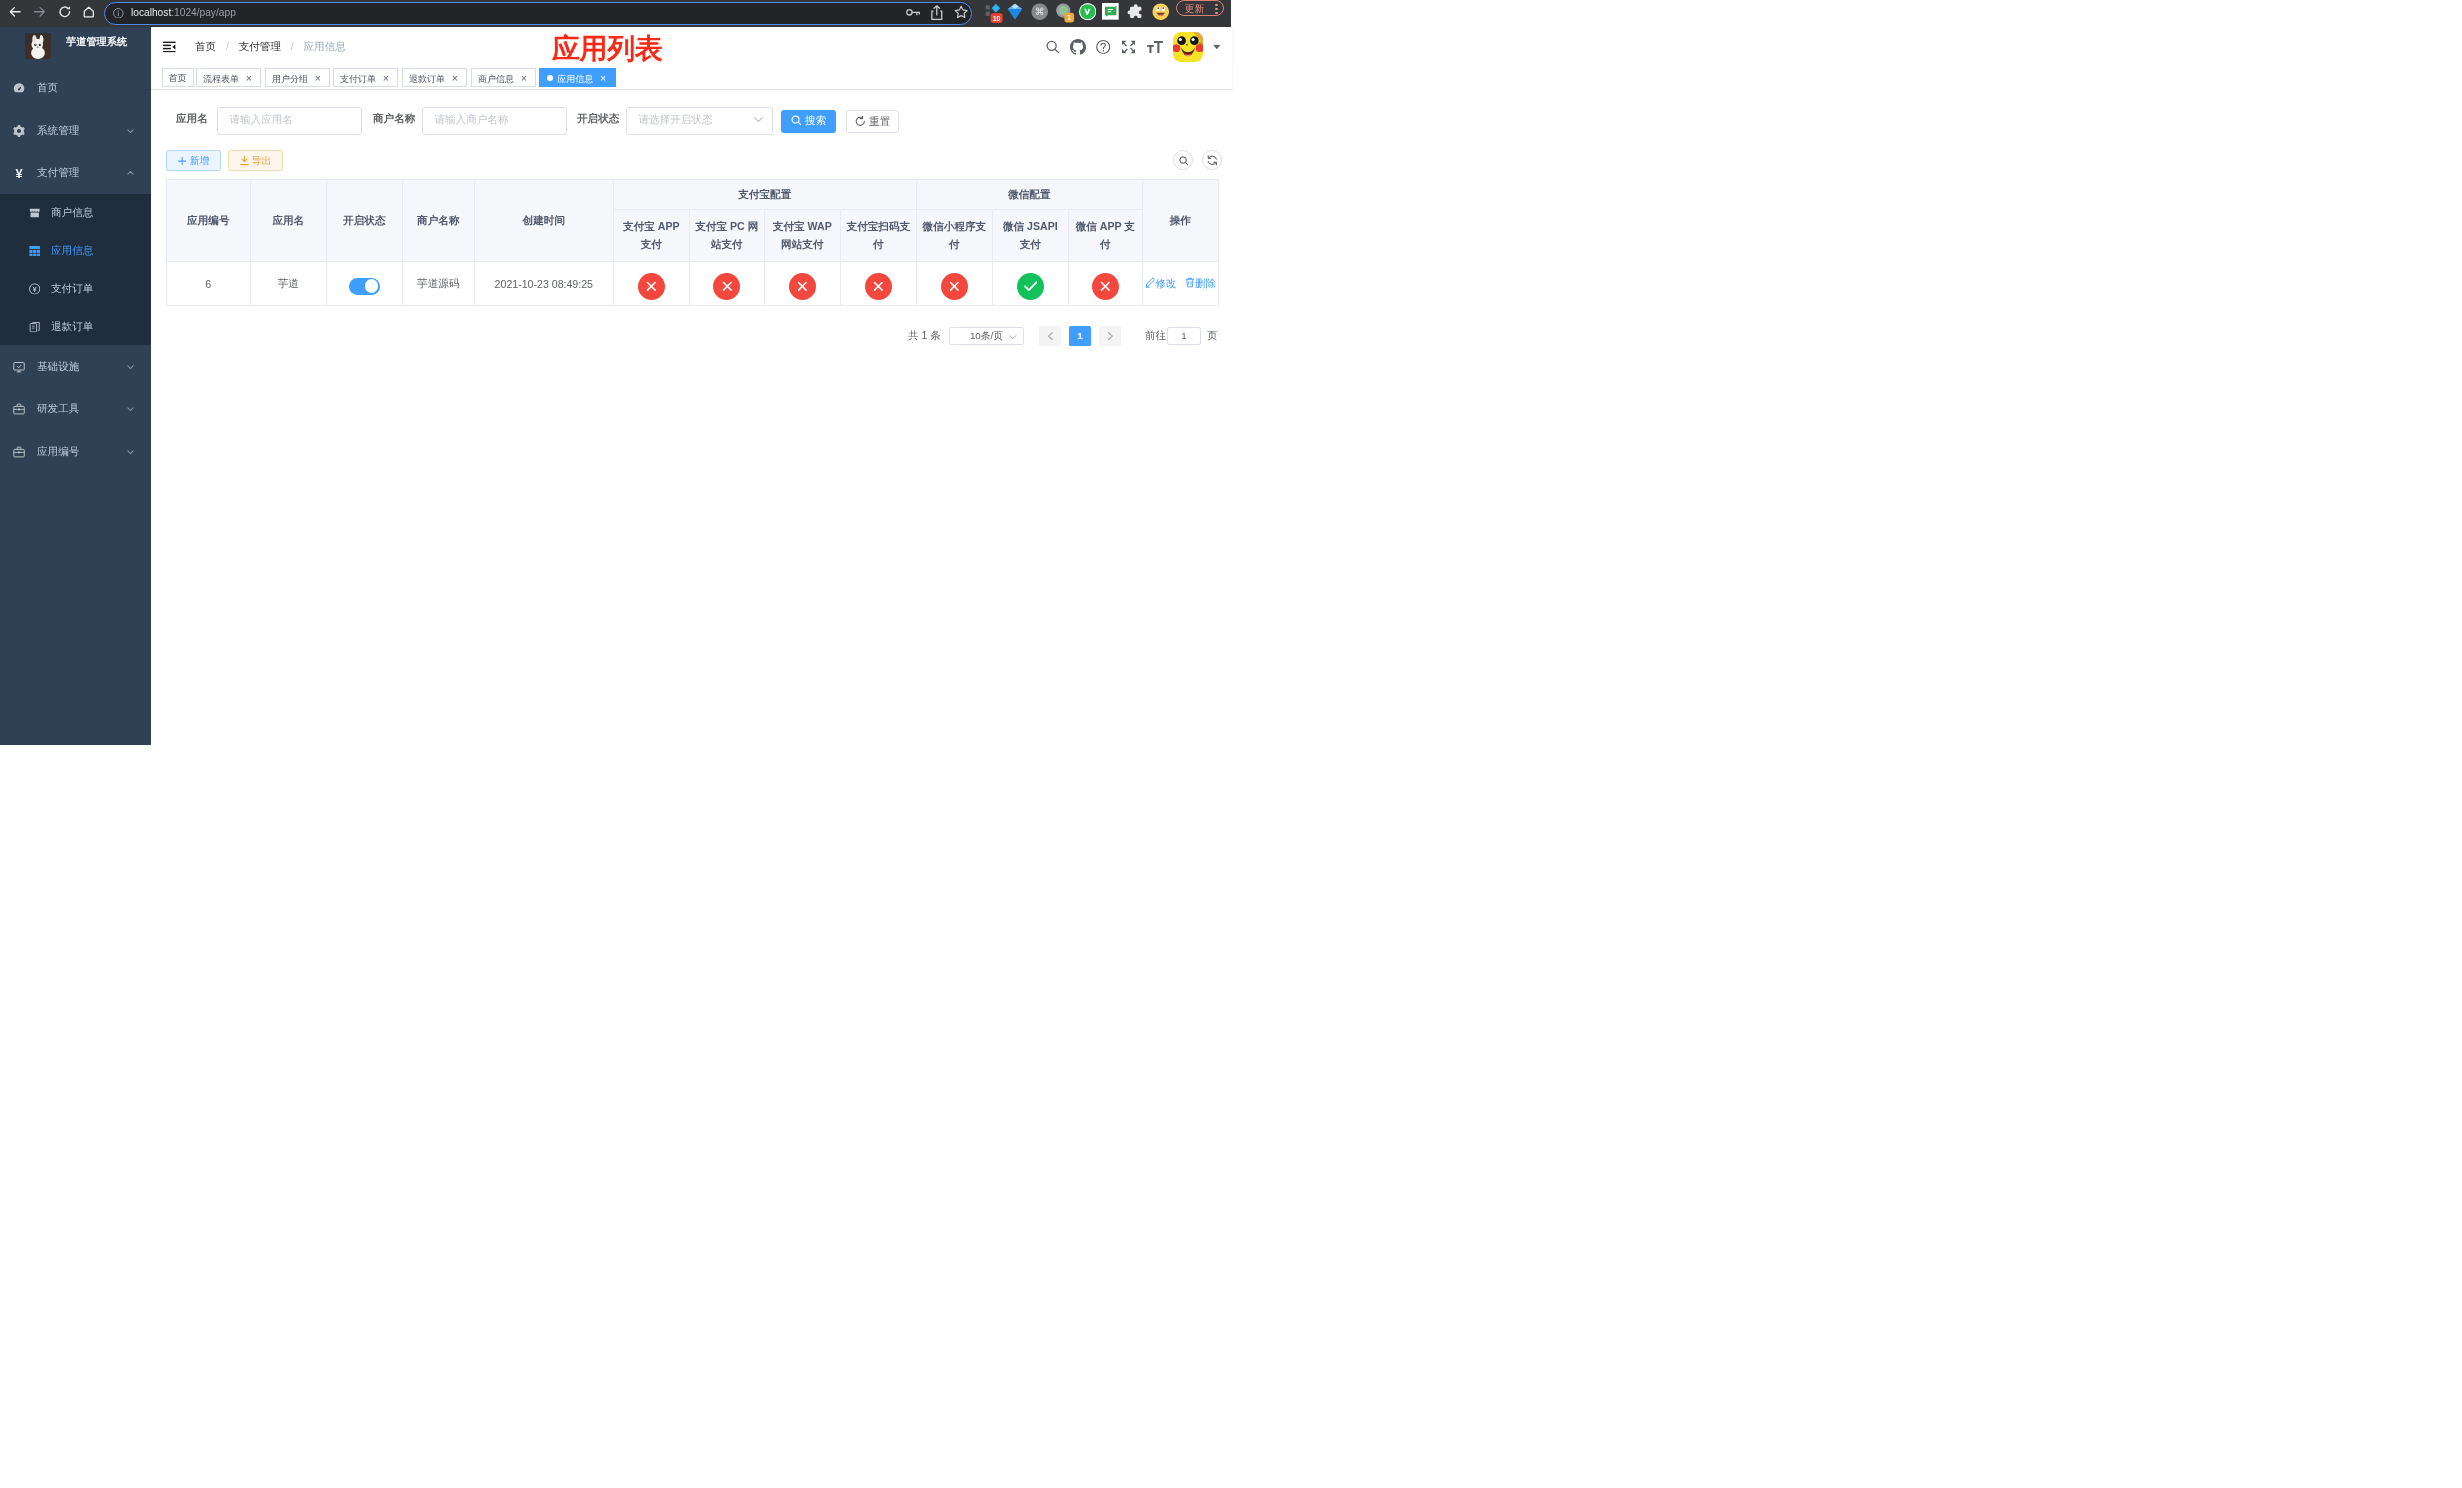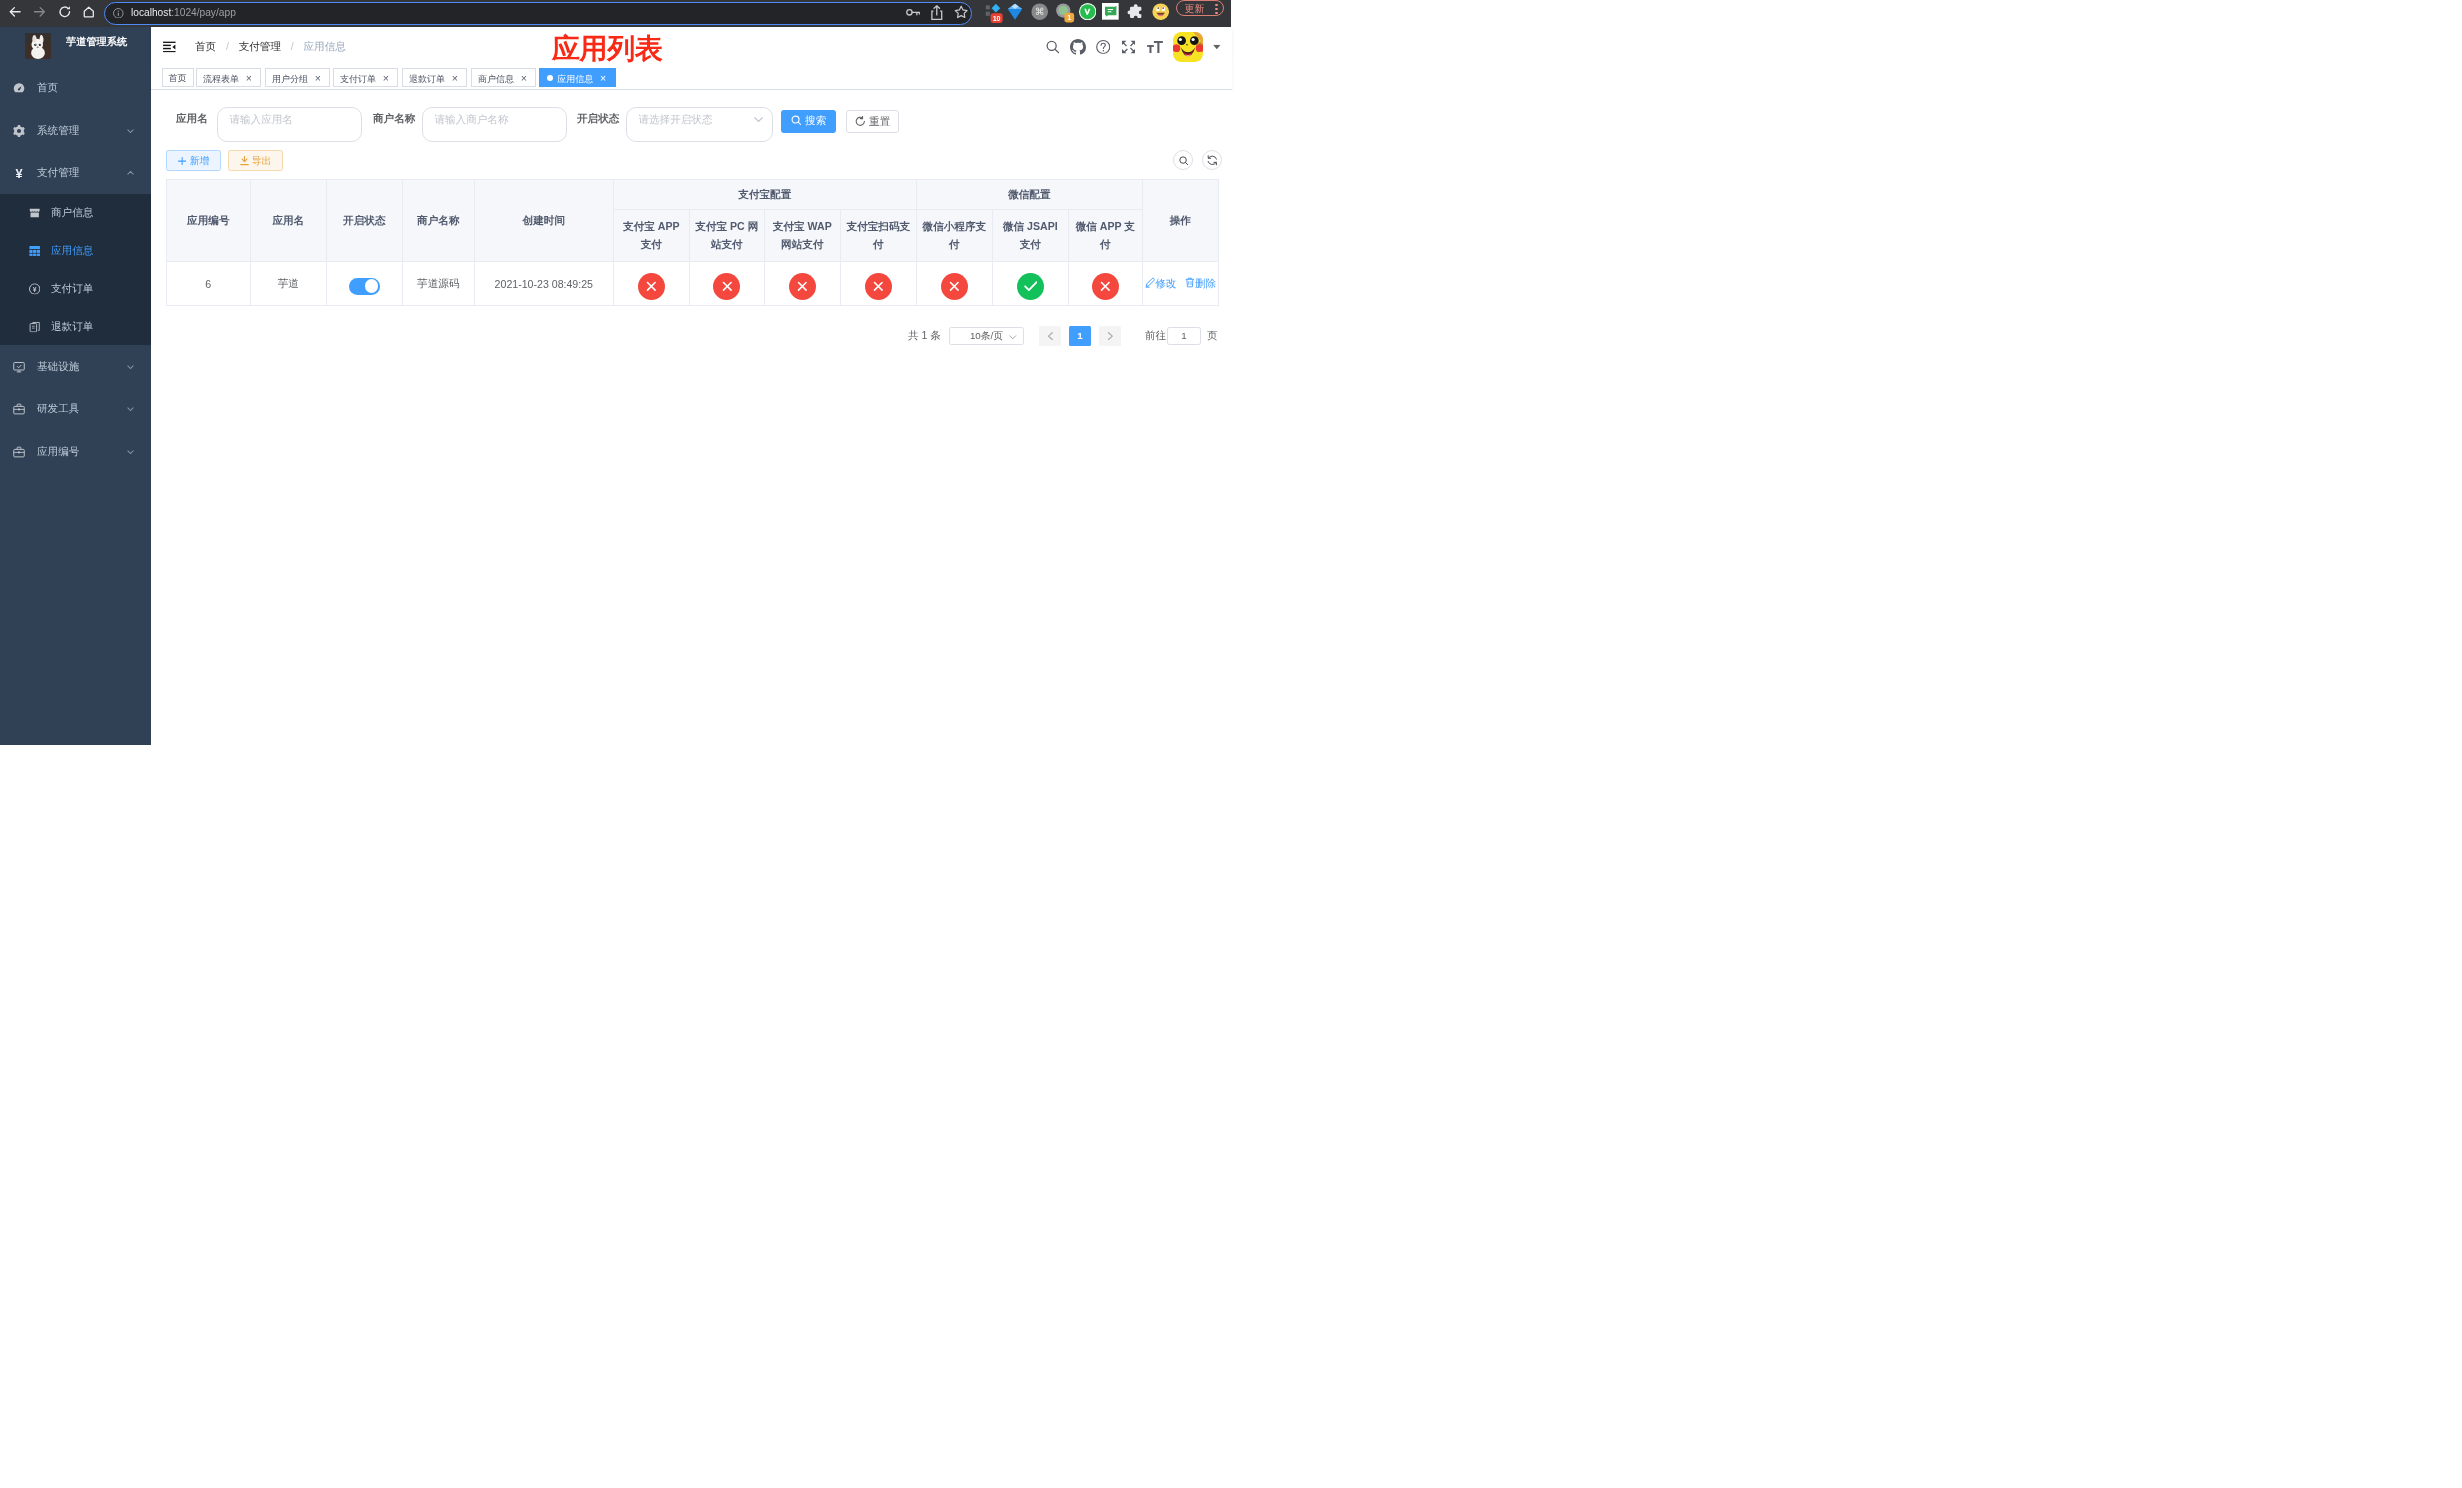--- a/index.html
+++ b/index.html
@@ -42,21 +42,21 @@
 .tag .x { display:inline-block; margin-left:4.5px; color:#5a6270; font-size:10.6px; width:10.6px; text-align:center; font-family:'Liberation Sans'; }
 .tag.on { background:#409eff; color:#fff; border-color:#409eff; padding:0 6.8px; }
 .tag.on .dot { display:inline-block; width:6px; height:6px; border-radius:50%; background:#fff; margin-right:4.5px; position:relative; top:-0.8px; }
 .tag.on .x { color:#fff; }
 
 #anno { position:absolute; left:552px; top:29.5px; font-size:28px; font-weight:bold; color:#f82a16; letter-spacing:-0.4px; }
 
 #content { position:absolute; top:90px; left:151px; width:1081px; height:654px; background:#fff; }
 
 .flabel { position:absolute; font-size:10.6px; font-weight:bold; color:#606266; top:17.4px; height:23.5px; line-height:23.5px; }
-.finput { position:absolute; top:17.4px; height:35px; border:0.8px solid #dcdfe6; border-radius:10px; background:#fff; font-size:10.6px; color:#c0c4cc; line-height:22px; padding-left:11.4px; }
+.finput { position:absolute; top:17.4px; height:28px; border:0.8px solid #dcdfe6; border-radius:3px; background:#fff; font-size:10.6px; color:#c0c4cc; line-height:22px; padding-left:11.4px; }
 .btn { position:absolute; top:19.7px; height:23px; border-radius:3px; font-size:10.6px; line-height:21px; text-align:center; }
 
 .abtn { position:absolute; top:60px; height:21px; border-radius:2.3px; font-size:9.8px; line-height:19.7px; text-align:center; }
 .circ { position:absolute; top:60px; width:20.4px; height:20.4px; border:0.8px solid #dcdfe6; border-radius:50%; background:#fff; }
 
 #tbl { position:absolute; left:14.8px; top:89px; width:1052px; border-collapse:collapse; table-layout:fixed; }
 #tbl th { background:#f5f7fa; border:0.8px solid #e8ebf1; color:#515a6e; font-size:10.6px; font-weight:bold; text-align:center; }
 #tbl td { border:0.8px solid #e8ebf1; border-top:none; color:#606266; font-size:10.6px; text-align:center; background:#fff; }
 #tbl tr.gh th { height:30px; }
 #tbl tr.sh th { height:52px; line-height:17.4px; }

